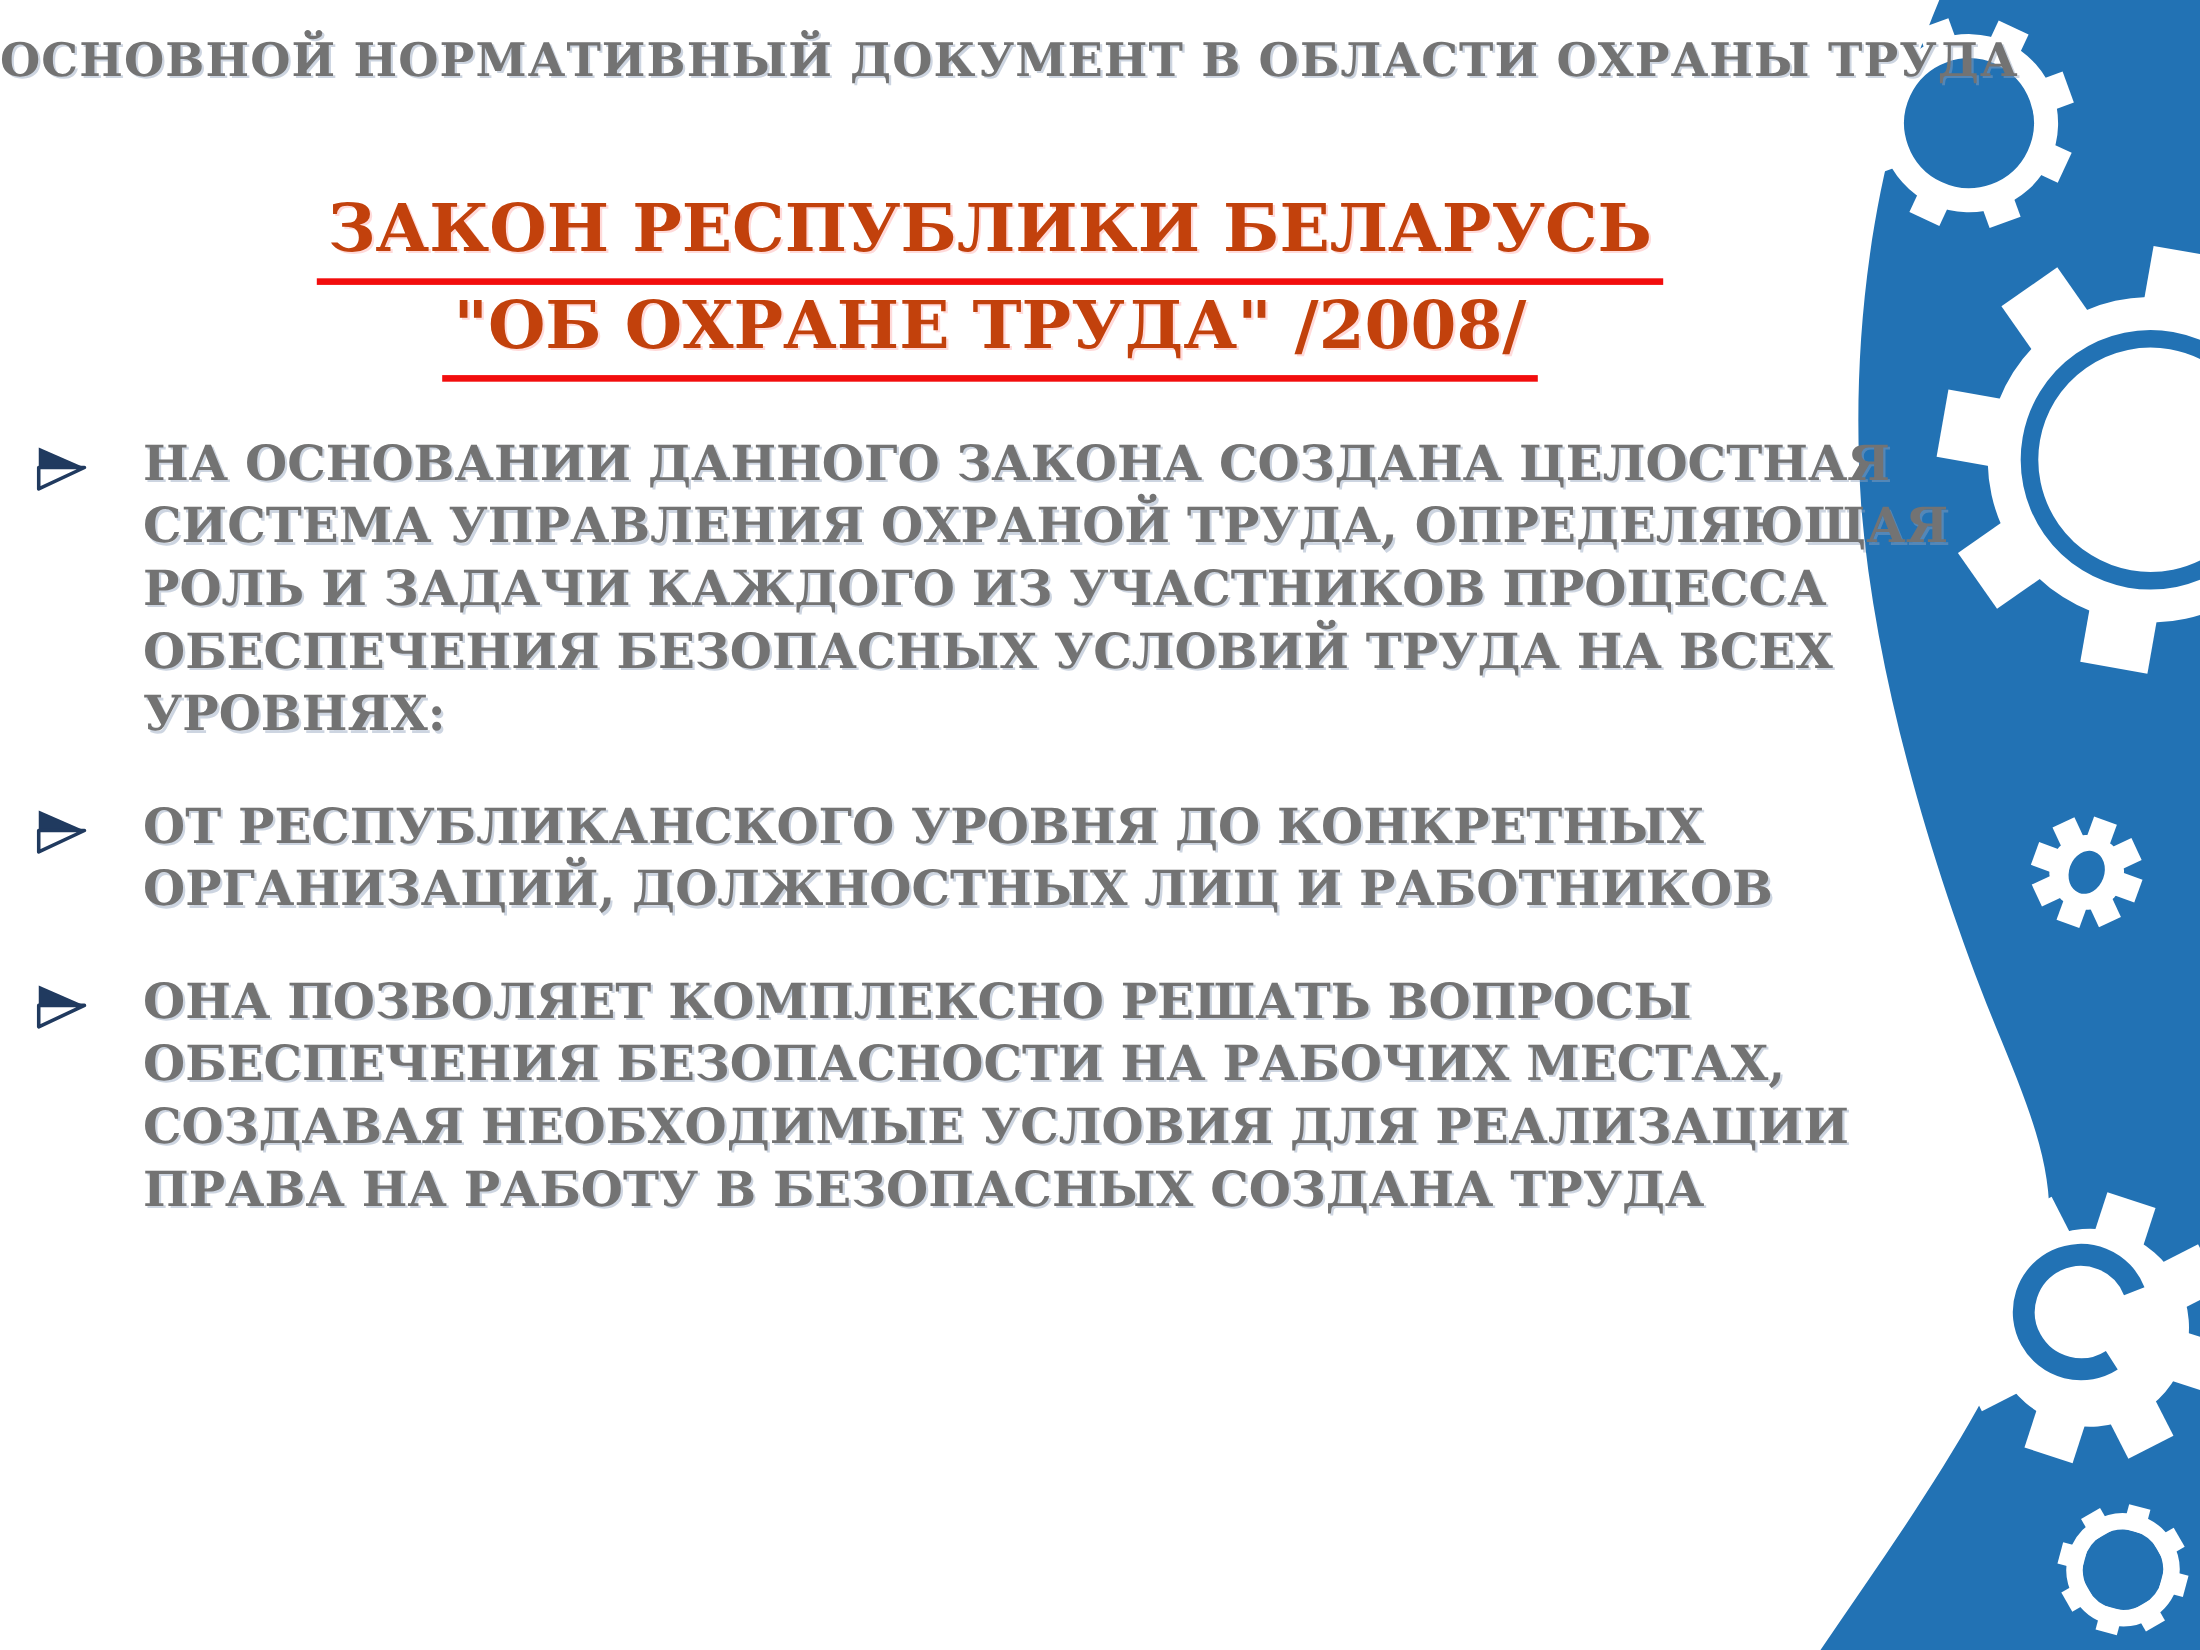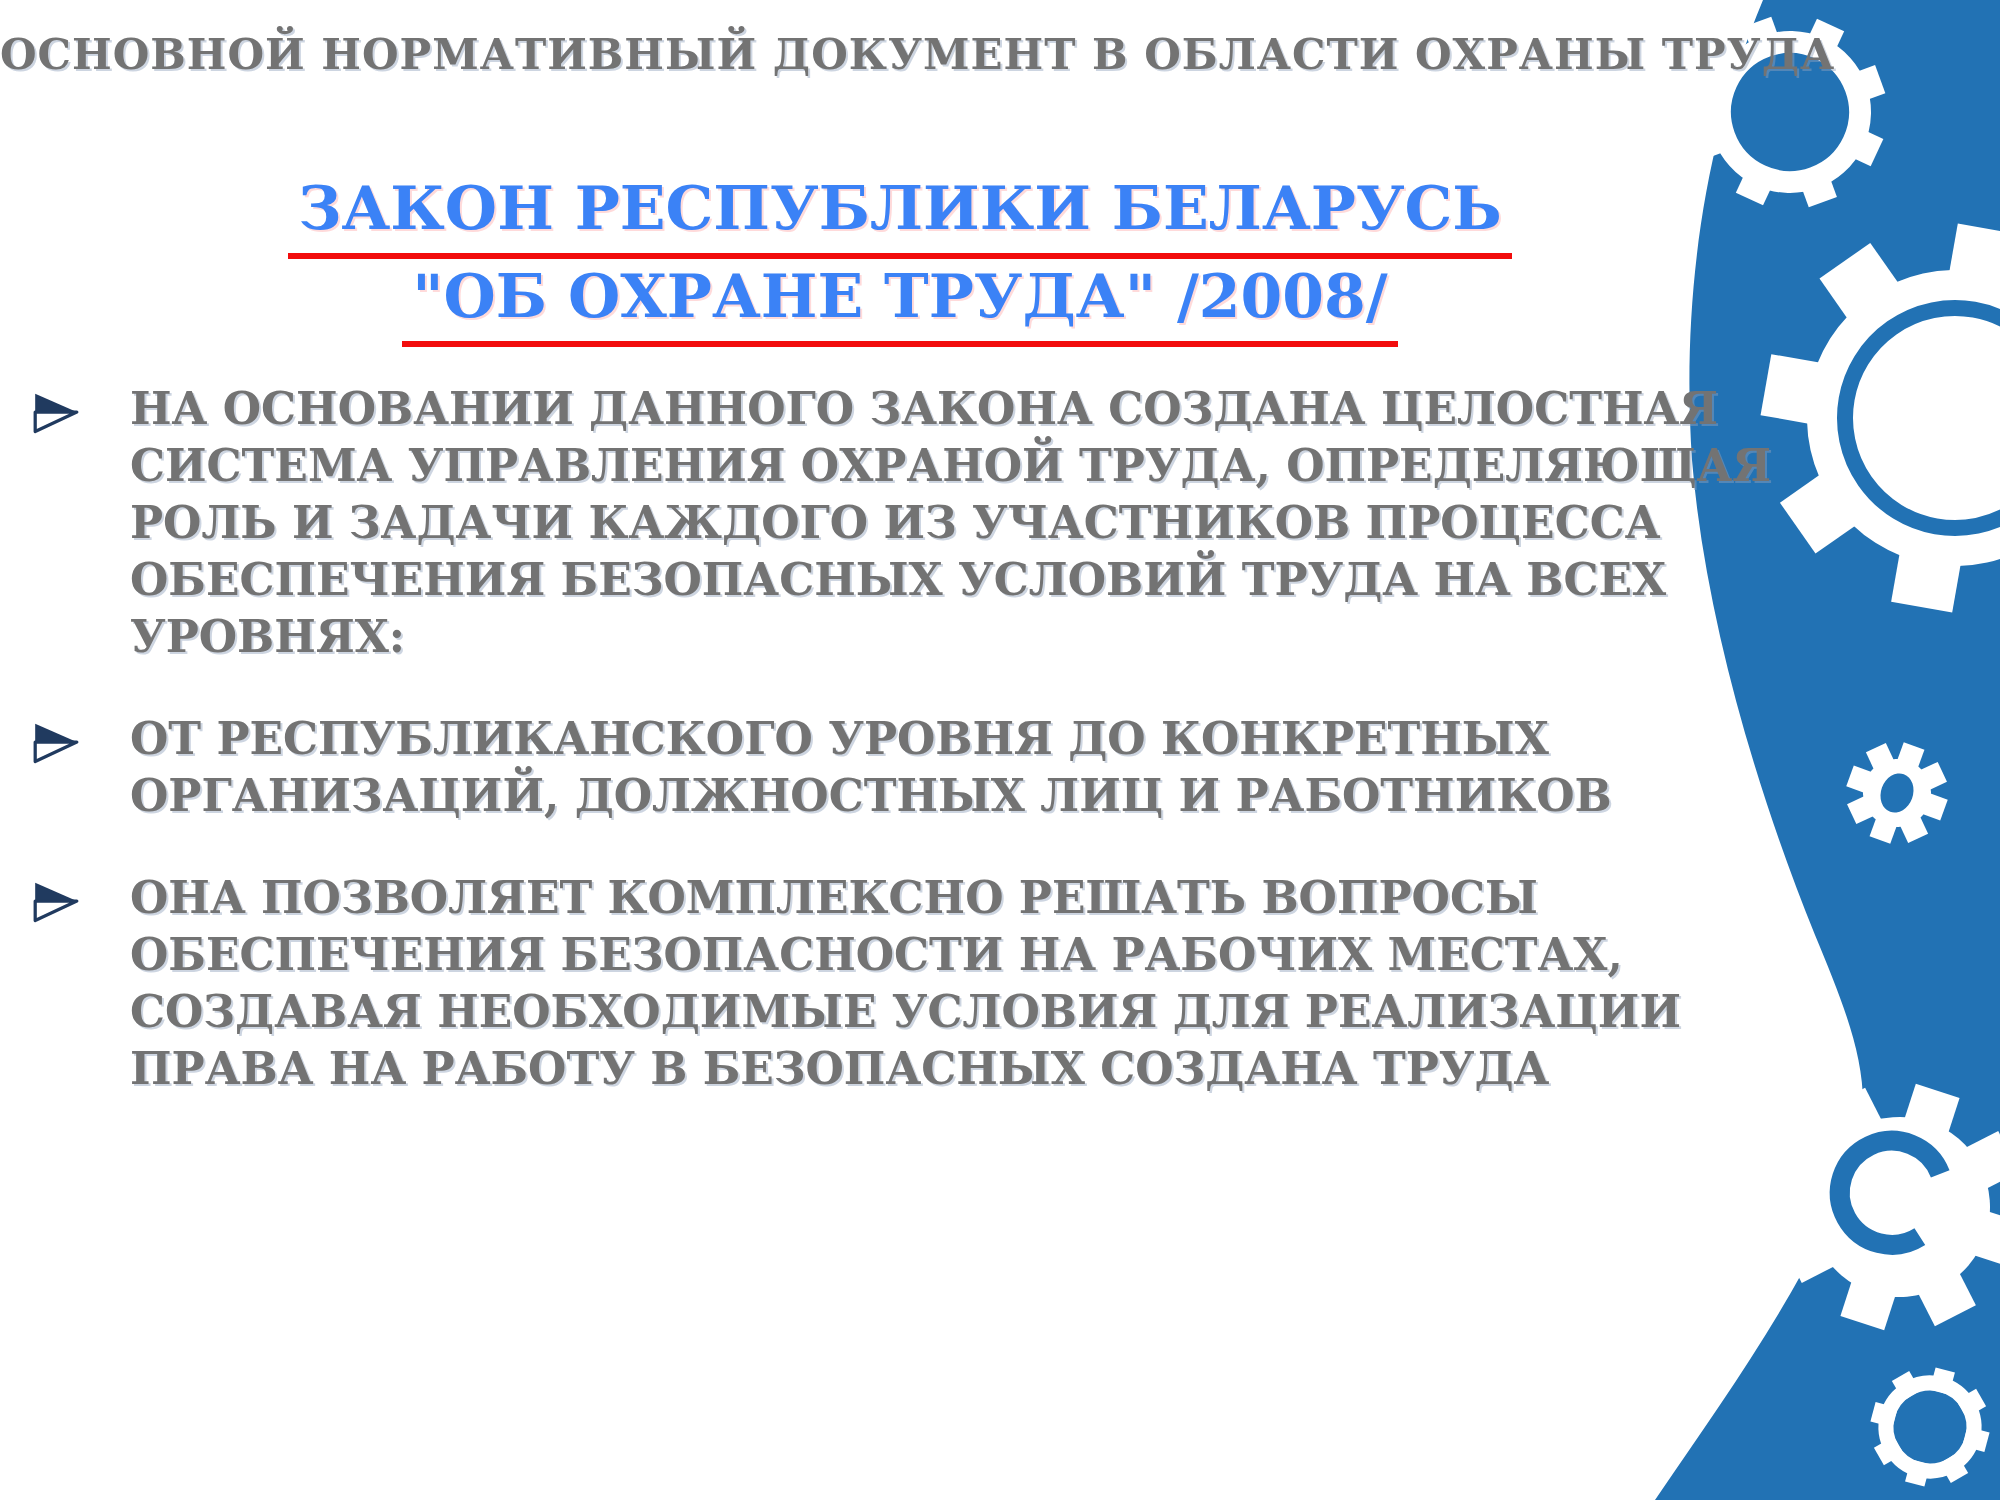--- a/index.html
+++ b/index.html
@@ -7,27 +7,27 @@
     position:relative;width:2000px;height:1500px;background:#ffffff;overflow:hidden;
     font-family:"DejaVu Serif","Liberation Serif",serif;font-weight:bold;
   }
   .gfx{position:absolute;top:0;left:0;width:2000px;height:1500px;z-index:0;}
   .textlayer{position:absolute;z-index:1;}
   .navy{color:#737373;text-shadow:2px 2px 0 rgba(145,162,188,0.45);}
   .top-title{
     top:30px;left:0;width:1830px;text-align:center;
     font-size:42px;letter-spacing:1px;white-space:pre;
   }
-  .law-heading{top:168px;left:0;width:1800px;text-align:center;color:#3b82f6;
+  .law-heading{top:168px;left:0;width:1800px;text-align:center;color:#c2410c;
     text-shadow:2px 2px 0 rgba(255,150,150,0.35);}
   .law-line{font-size:60px;line-height:80px;white-space:pre;}
   .law-line .u{border-bottom:6px solid #f20d0d;padding:0 10px 10px 10px;}
   .law-line2{margin-top:8px;}
   .bullets{
-    list-style:none;margin:0;padding:0;position:absolute;top:380px;left:30px;width:1940px;
+    list-style:none;margin:0;padding:0;position:absolute;top:393px;left:30px;width:1940px;
   }
   .bullet{display:flex;align-items:flex-start;margin-bottom:45px;}
   .marker{flex:0 0 100px;padding-top:6px;}
   .bullet-text{
     font-size:44px;line-height:57px;white-space:pre;display:block;
   }
 </style>
 </head>
 <body>
 

